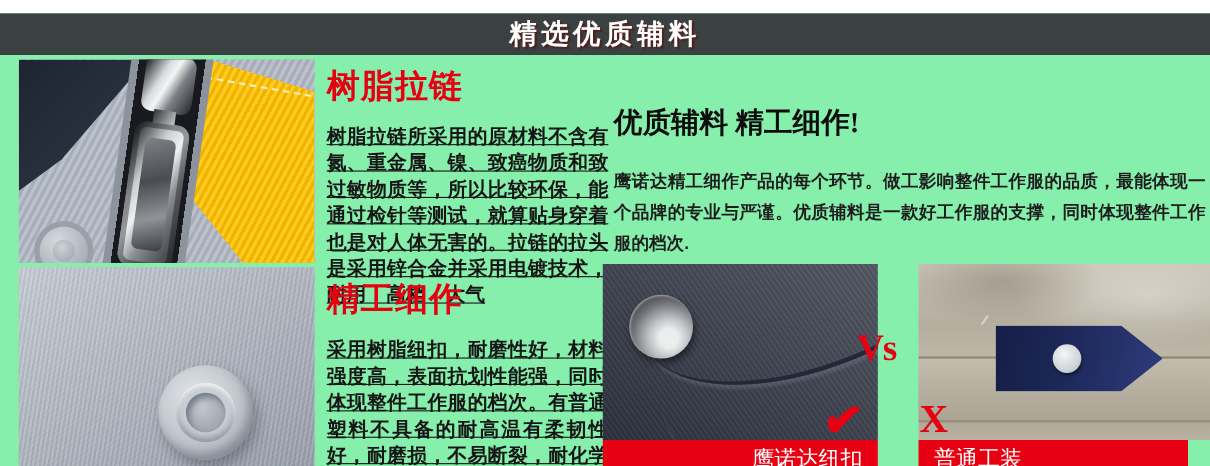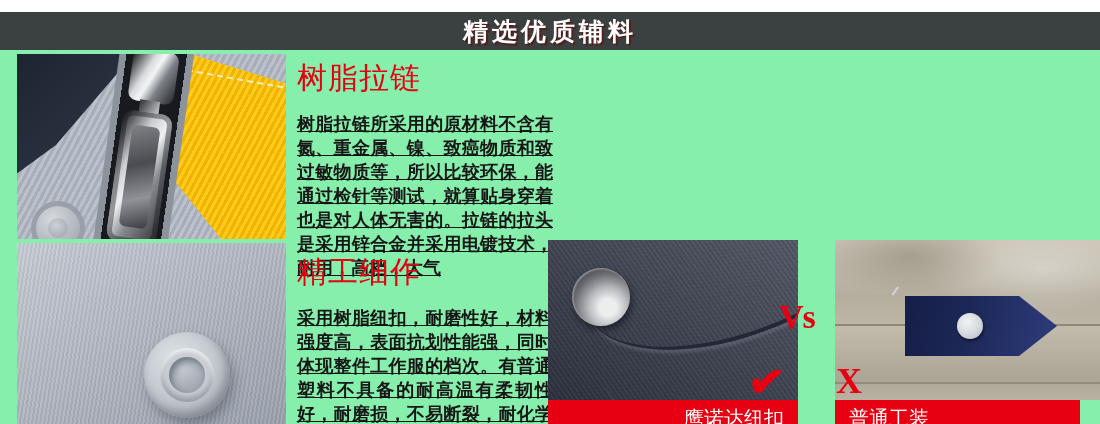--- a/index.html
+++ b/index.html
@@ -54,21 +54,21 @@
         background:#c9ced4;
         box-shadow:inset 0 3px 4px rgba(255,255,255,.75), inset 0 -4px 6px rgba(90,96,106,.5);}
   .big-snap-center{position:absolute;left:9px;top:9px;width:36px;height:36px;border-radius:50%;
         background:radial-gradient(circle at 40% 35%,#c3c9d0,#a5acb5 60%,#959ca6);
         box-shadow:inset 3px 4px 6px rgba(60,66,78,.5);}
 
   
   .feature{position:absolute;width:256px;}
   .feature-zipper{left:297px;top:46px;}
   .feature-snap{left:297px;top:240px;}
-  .feature h2{margin:0 0 13px;font-size:30px;font-weight:normal;color:#e60012;letter-spacing:1px;}
+  .feature h2{margin:0 0 13px;font-size:30px;font-weight:bold;color:#e60012;letter-spacing:1px;}
   .feature p{margin:0;font-size:18px;line-height:24px;font-weight:700;color:#161616;text-align:justify;text-decoration:underline;}
 
   
   .intro{position:absolute;left:558px;top:82px;width:538px;}
   .intro h1{margin:0 0 23px;font-family:"Liberation Serif",serif;font-size:26px;font-weight:900;color:#0d0d0d;}
   .intro p{margin:0;font-size:16px;line-height:28px;font-weight:700;color:#1d1d1d;text-align:justify;}
 
   
   .photo-brand{left:548px;top:228px;width:250px;height:160px;
         background:linear-gradient(210deg,rgba(255,255,255,.1),rgba(0,0,10,.28)),
@@ -149,20 +149,24 @@
   <section class="feature feature-zipper">
     <h2>树脂拉链</h2>
     <p>树脂拉链所采用的原材料不含有氮、重金属、镍、致癌物质和致过敏物质等，所以比较环保，能通过检针等测试，就算贴身穿着也是对人体无害的。拉链的拉头是采用锌合金并采用电镀技术，耐用，高档，大气</p>
   </section>
 
   <section class="feature feature-snap">
     <h2>精工细作</h2>
     <p>采用树脂纽扣，耐磨性好，材料强度高，表面抗划性能强，同时体现整件工作服的档次。有普通塑料不具备的耐高温有柔韧性好，耐磨损，不易断裂，耐化学性好。结合美观，时尚，耐用等特点。</p>
   </section>
 
+  <section class="intro">
+    <h1>优质辅料 精工细作!</h1>
+    <p>鹰诺达精工细作产品的每个环节。做工影响整件工作服的品质，最能体现一个品牌的专业与严谨。优质辅料是一款好工作服的支撑，同时体现整件工作服的档次.</p>
+  </section>
 
   <div class="photo photo-brand">
     <div class="brand-seam1"></div>
     <div class="brand-seam2"></div>
     <div class="metal-button"></div>
   </div>
 
   <div class="photo photo-generic">
     <div class="generic-band"></div>
     <div class="tab-thread"></div>

